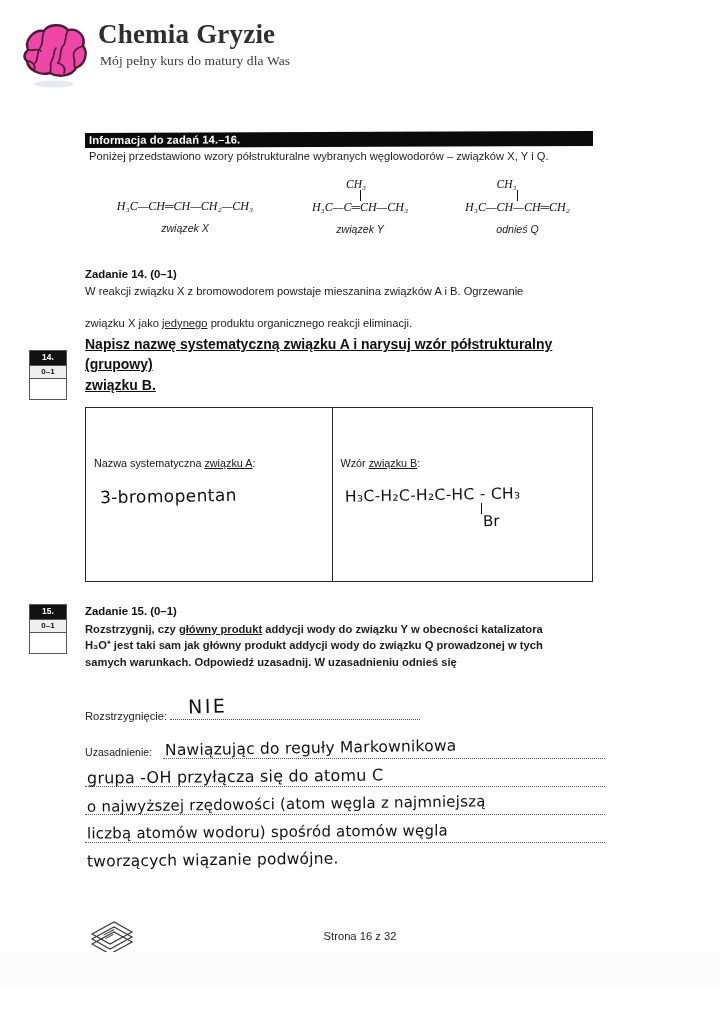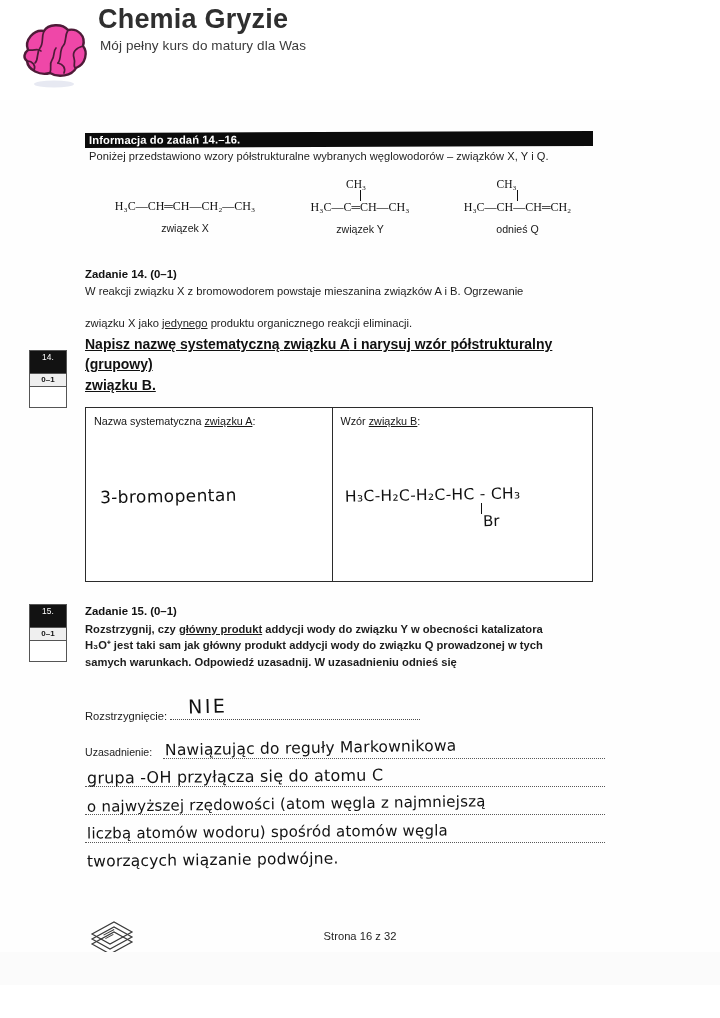--- a/index.html
+++ b/index.html
@@ -30,21 +30,22 @@
     position: absolute;
     left: 14px;
     top: 18px;
     width: 78px;
     height: 72px;
   }
   .brand-logo svg { display: block; }
   .brand-text {
     position: absolute;
     left: 98px;
-    top: 5px;
+    top: 20px;
+    font-family: Liberation Serif, serif;
   }
   .brand-title {
     font-size: 27px;
     font-weight: bold;
     color: #2f2f2f;
     letter-spacing: 0.2px;
     line-height: 1.05;
     margin: 0;
   }
   .brand-subtitle {
@@ -106,20 +107,21 @@
     left: 85px;
     top: 78px;
     width: 510px;
     height: 72px;
   }
   .struct {
     position: absolute;
     text-align: center;
     font-family: "Liberation Serif", serif;
     color: #111;
+    font-style: italic;
   }
   .struct .top-grp {
     font-size: 11.5px;
     line-height: 1.05;
   }
   .struct .bond-v {
     width: 1px;
     height: 11px;
     background: #111;
     margin: 0 auto;
@@ -166,25 +168,25 @@
 
   
   .score-box {
     position: absolute;
     width: 38px;
     border: 1px solid #555;
     box-sizing: border-box;
     background: #fff;
   }
   .score-num {
-    height: 22px;
+    height: 14px;
     background: #121212;
     color: #fff;
     font-size: 8.4px;
-    font-weight: normal;
+    font-weight: bold;
     text-align: center;
     line-height: 13px;
     letter-spacing: 0.2px;
   }
   .score-range {
     height: 12px;
     background: #efefef;
     color: #111;
     font-size: 8px;
     font-weight: bold;
@@ -227,20 +229,21 @@
   .ans-col {
     position: relative;
     box-sizing: border-box;
     padding: 7px 0 0 8px;
   }
   .ans-col.left  { width: 247px; border-right: 1px solid #2b2b2b; }
   .ans-col.right { width: 260px; }
   .ans-label {
     font-size: 10.8px;
     color: #151515;
+    margin-top: 42px;
   }
   .hand {
     font-family: "DejaVu Sans", sans-serif;
     color: #101010;
     transform: rotate(-1.1deg);
   }
   .hand-name {
     position: absolute;
     left: 14px;
     top: 78px;

